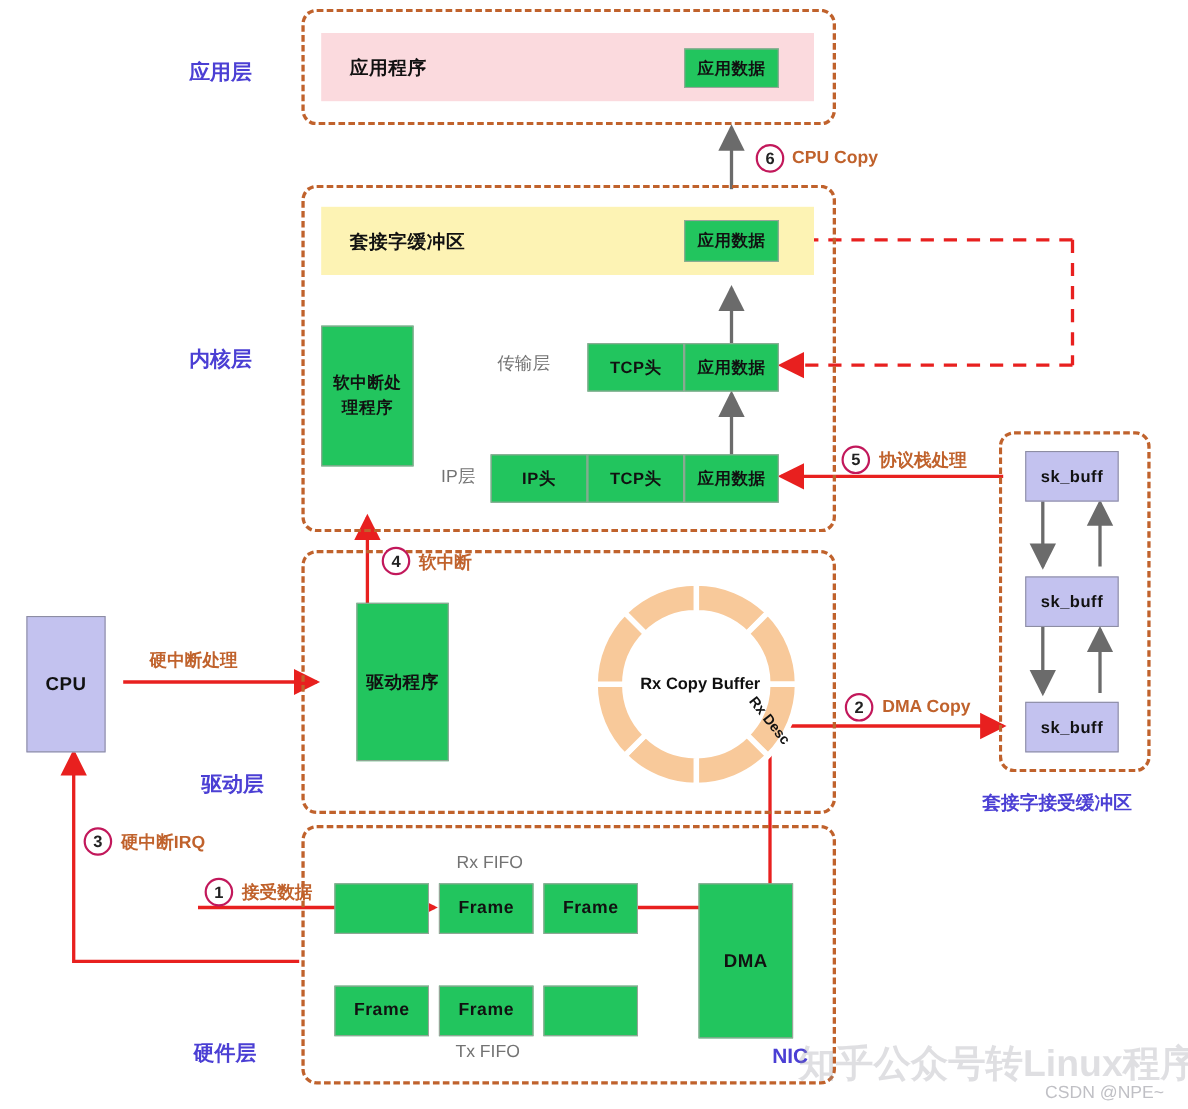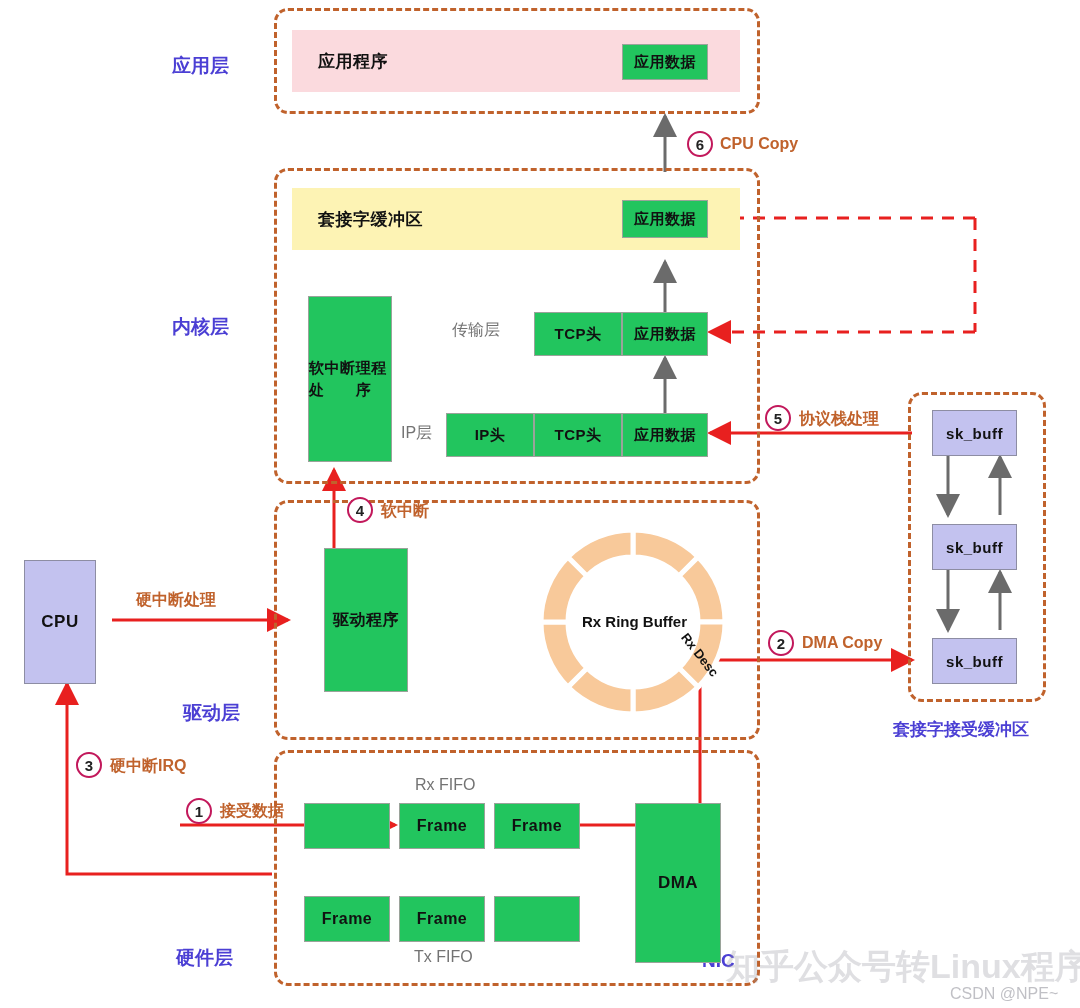--- a/index.html
+++ b/index.html
@@ -112,21 +112,21 @@
   <div class="layer-box" style="left:274px;top:168px;width:486px;height:316px;"></div>
   <div class="layer-name" style="left:172px;top:314px;font-size:19px;">内核层</div>
 
   <div class="blk yellow" style="left:292px;top:188px;width:448px;height:62px;justify-content:flex-start;">
     <span style="margin-left:26px;font-size:17px;">套接字缓冲区</span>
   </div>
   <div class="blk green" style="left:622px;top:200px;width:86px;height:38px;font-size:15px;">
     <span>应用数据</span>
   </div>
 
-  <div class="blk green" style="left:308px;top:296px;width:84px;height:166px;flex-direction:row;font-size:15px;line-height:1.5;">
+  <div class="blk green" style="left:292px;top:296px;width:84px;height:128px;flex-direction:column;font-size:15px;line-height:1.5;">
     <span>软中断处</span>
     <span>理程序</span>
   </div>
 
   <div class="lbl" style="left:452px;top:320px;font-size:16px;">传输层</div>
   <div class="blk green" style="left:534px;top:312px;width:88px;height:44px;font-size:15px;">
     <span>TCP头</span>
   </div>
   <div class="blk green" style="left:622px;top:312px;width:86px;height:44px;font-size:15px;">
     <span>应用数据</span>
@@ -149,21 +149,21 @@
   <div class="layer-box" style="left:274px;top:500px;width:486px;height:240px;"></div>
   <div class="layer-name" style="left:183px;top:700px;font-size:19px;">驱动层</div>
 
   <div class="blk green" style="left:292px;top:548px;width:84px;height:144px;font-size:16px;margin-left:32px;">
     <span>驱动程序</span>
   </div>
 
   <div class="step" style="left:347px;top:497px;">4</div>
   <div class="ann" style="left:381px;top:501px;font-size:16px;">软中断</div>
 
-  <div class="ringlabel" style="left:582px;top:613px;font-size:15px;">Rx Ring Buffer</div>
+  <div class="ringlabel" style="left:582px;top:613px;font-size:15px;">Rx Copy Buffer</div>
   <div class="rxdesc" style="left:690px;top:630px;font-size:13px;">Rx Desc</div>
 
   <div class="step" style="left:768px;top:630px;">2</div>
   <div class="ann" style="left:802px;top:634px;font-size:16px;">DMA Copy</div>
 
   <div class="layer-box" style="left:274px;top:750px;width:486px;height:236px;"></div>
   <div class="layer-name" style="left:176px;top:945px;font-size:19px;">硬件层</div>
   <div class="nic" style="left:702px;top:950px;font-size:19px;">NIC</div>
 
   <div class="lbl" style="left:415px;top:776px;font-size:16px;">Rx FIFO</div>
@@ -182,21 +182,21 @@
   <div class="blk green" style="left:304px;top:896px;width:86px;height:46px;font-size:16px;">
     <span>Frame</span>
   </div>
   <div class="blk green" style="left:399px;top:896px;width:86px;height:46px;font-size:16px;">
     <span>Frame</span>
   </div>
   <div class="blk green" style="left:494px;top:896px;width:86px;height:46px;font-size:16px;">
     <span></span>
   </div>
 
-  <div class="blk green" style="left:635px;top:803px;width:86px;height:160px;font-size:17px;">
+  <div class="blk green" style="left:635px;top:803px;width:86px;height:141px;font-size:17px;">
     <span>DMA</span>
   </div>
 
   <div class="step" style="left:186px;top:798px;">1</div>
   <div class="ann" style="left:220px;top:801px;font-size:16px;">接受数据</div>
 
   <div class="blk purple" style="left:24px;top:560px;width:72px;height:124px;font-size:17px;">
     <span>CPU</span>
   </div>
   <div class="ann" style="left:136px;top:590px;font-size:16px;">硬中断处理</div>

